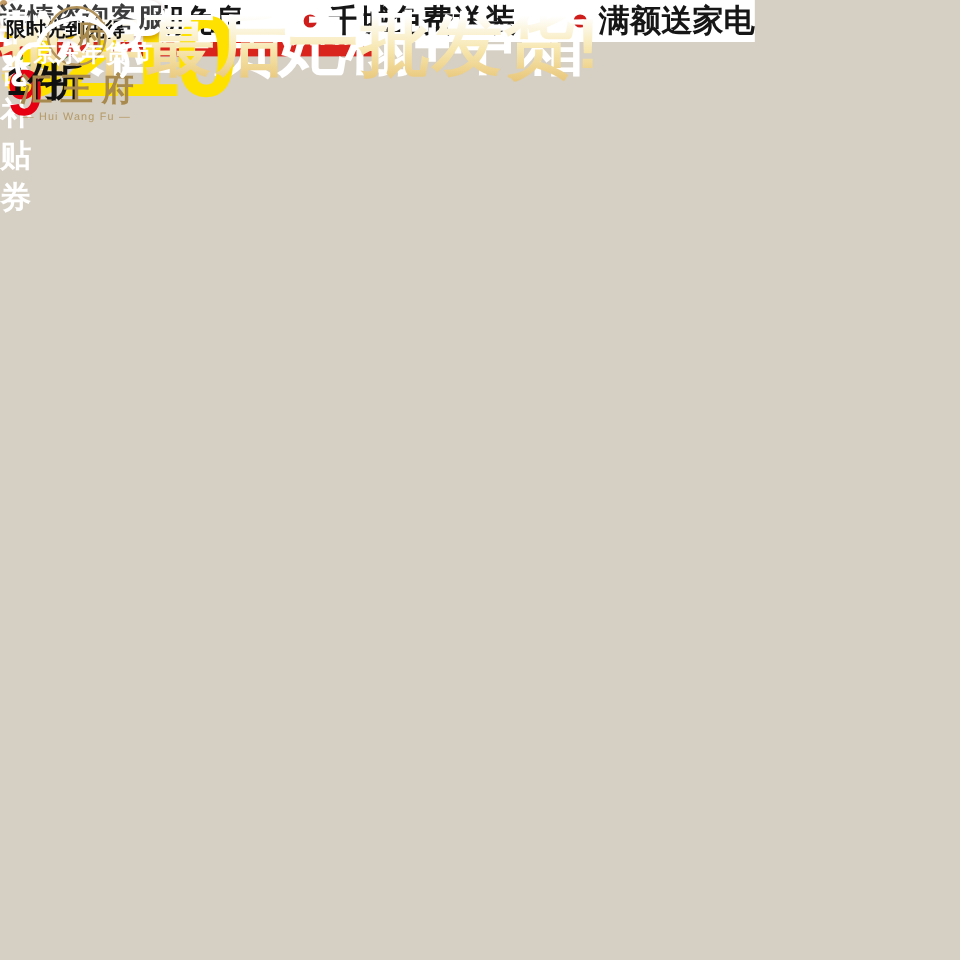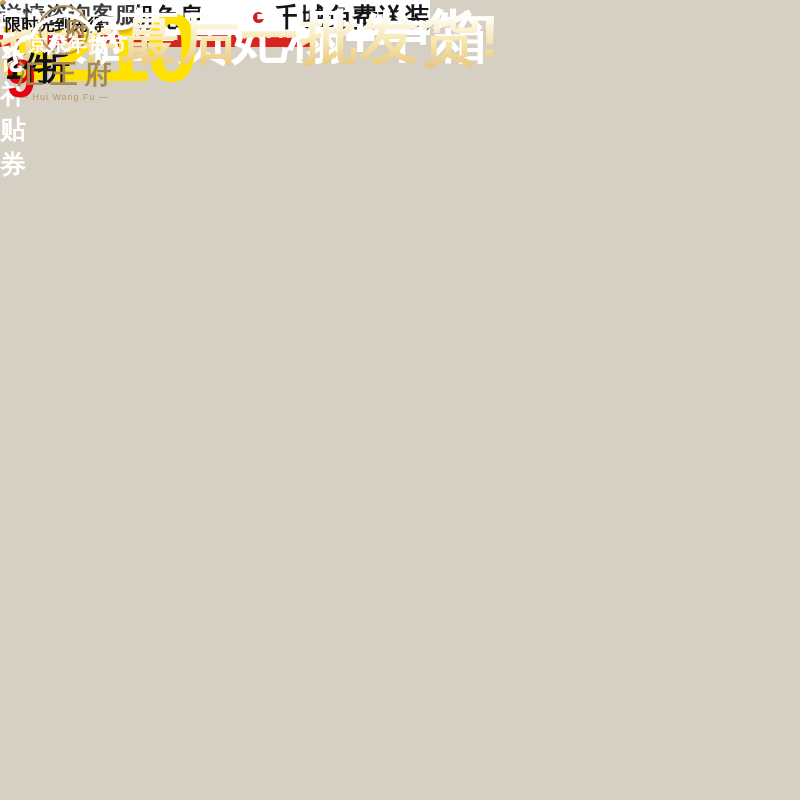--- a/index.html
+++ b/index.html
@@ -315,20 +315,24 @@
 
   <div class="bullet-strip">
     <div class="bullet-item">
       <span class="dot"></span>
       <span>三期免息</span>
     </div>
     <div class="bullet-item">
       <span class="dot"></span>
       <span>千城免费送装</span>
     </div>
+    <div class="bullet-item">
+      <span class="dot"></span>
+      <span>满额送家电</span>
+    </div>
   </div>
 
   <div class="bottom-strip"></div>
   <div class="config">5人位+贵妃榻+中箱</div>
 
   <div class="price-circle">
     <div class="gold-arc"></div>
   </div>
   <div class="price">3210</div>
   <div class="cta-pill">

